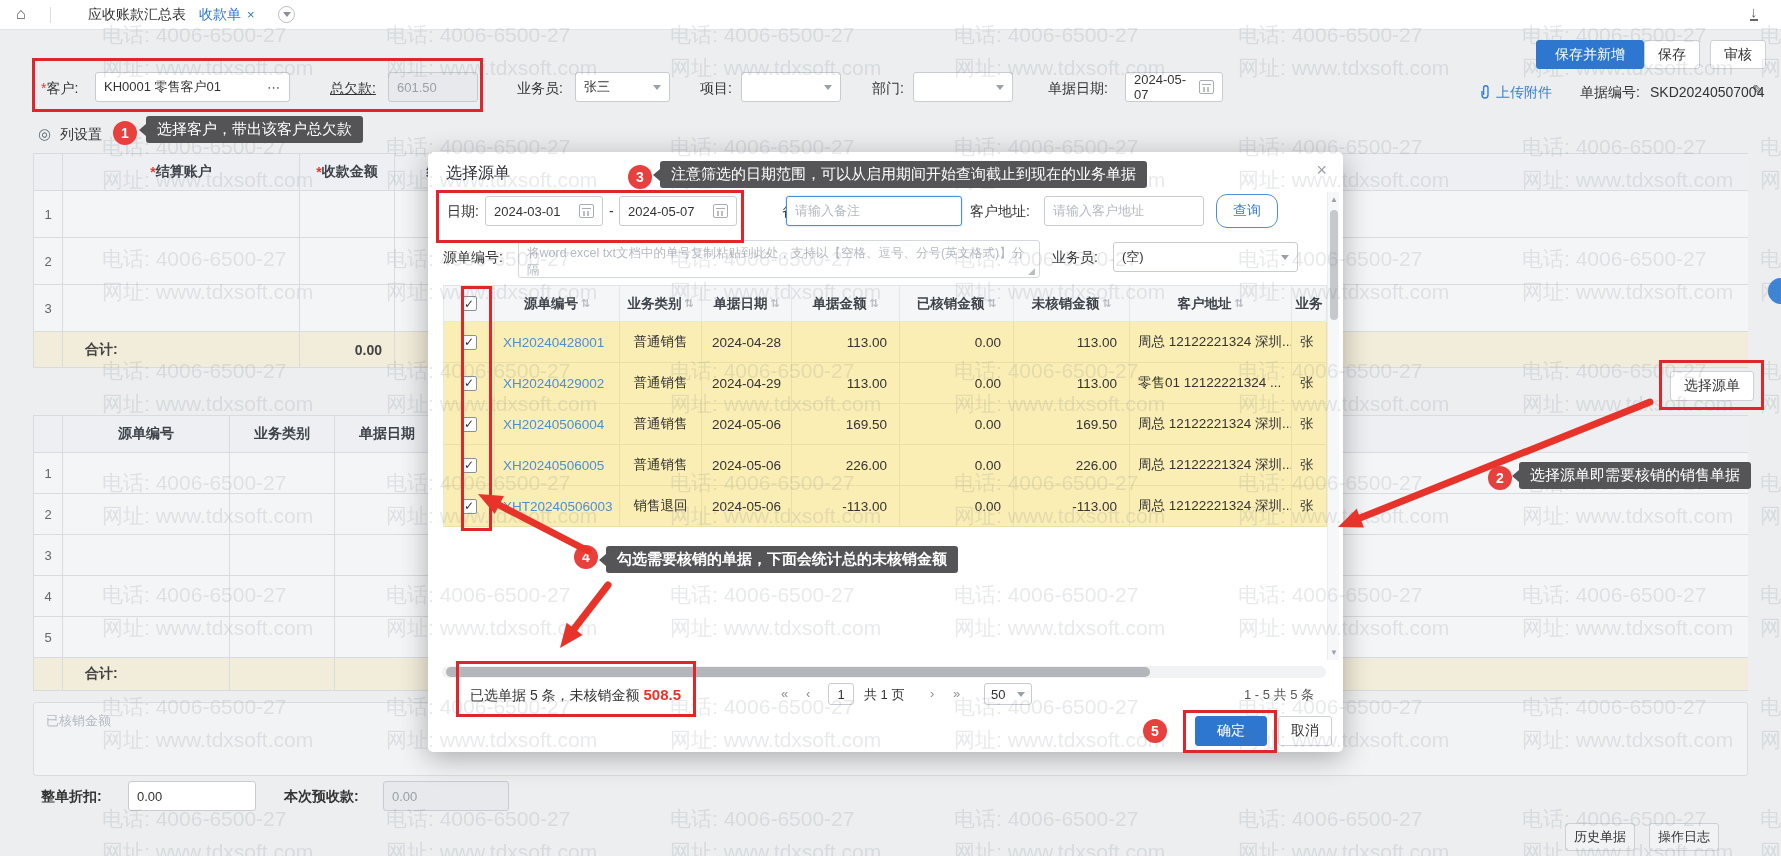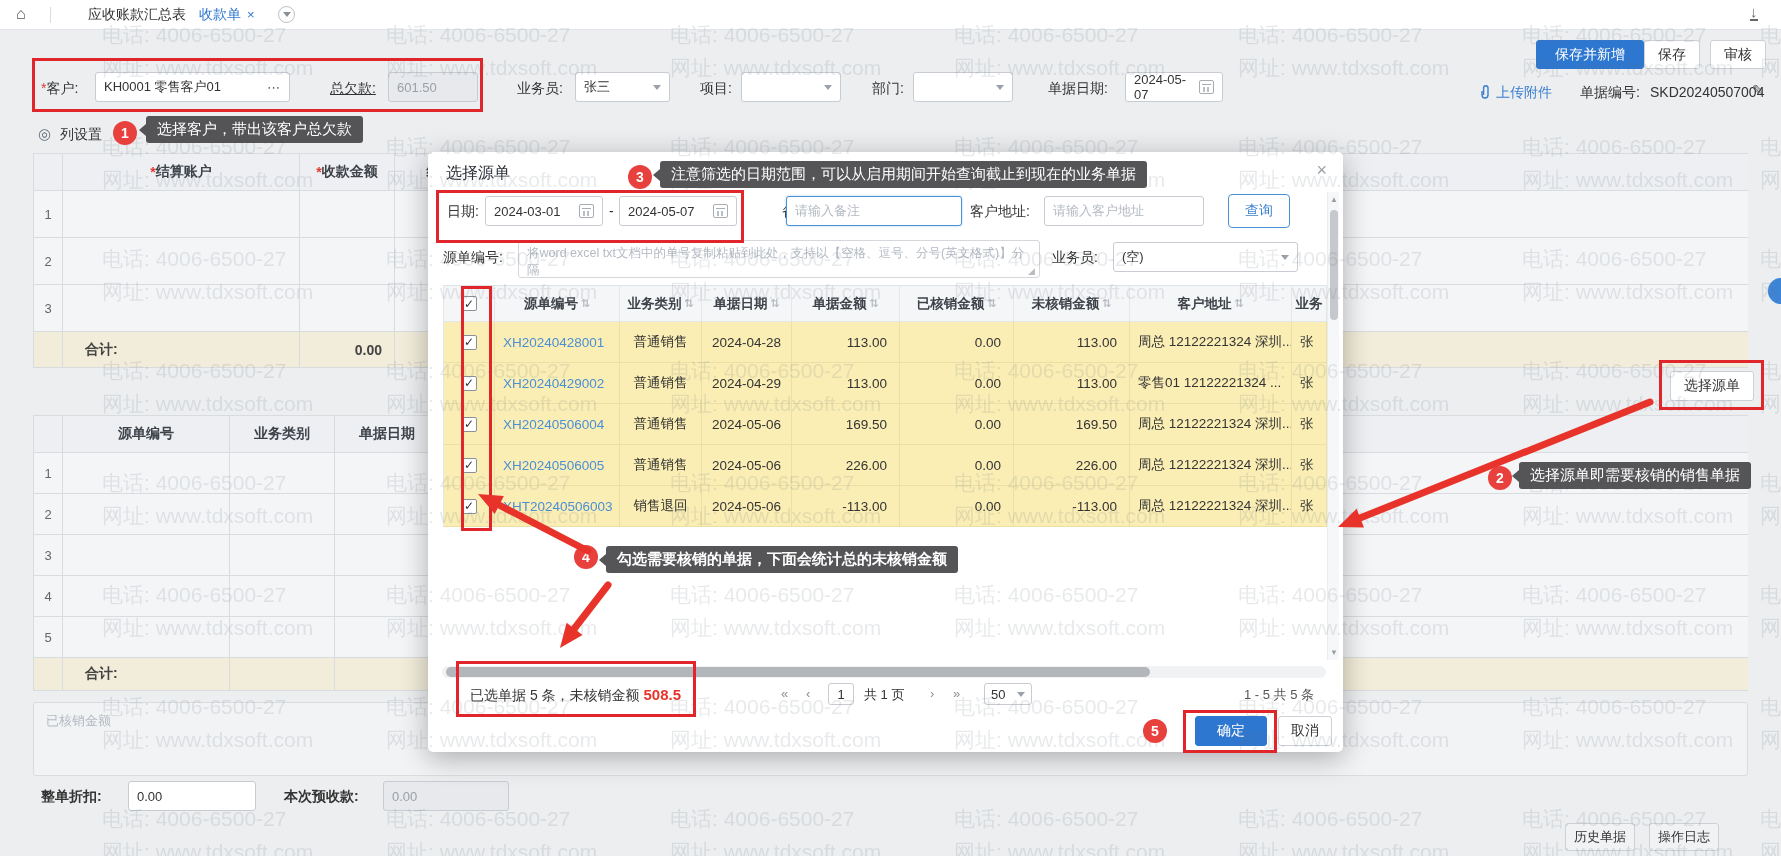--- a/index.html
+++ b/index.html
@@ -41,21 +41,21 @@
 .tcell.num{font-size:13px;color:#666;border-left:1px solid #d9dcdf;}
 .trowTotal .tcell{background:#f2ecda;font-weight:bold;}
 .tcell.tl{justify-content:flex-start;padding-left:22px;}
 .tcell.tr{justify-content:flex-end;padding-right:12px;}
 
 .modal{position:absolute;left:428px;top:152px;width:915px;height:600px;background:#fff;border-radius:5px;box-shadow:0 6px 28px rgba(0,0,0,.3);z-index:30;font-size:13px;}
 .m-title{position:absolute;left:18px;top:11px;font-size:16px;color:#2b2f36;}
 .m-close{position:absolute;right:16px;top:8px;font-size:18px;color:#99a0a8;cursor:pointer;}
 .m-inp{background:#fff;border:1px solid #c8ccd2;border-radius:3px;font-size:13px;color:#333;display:flex;align-items:center;padding:0 8px;height:30px;}
 .m-inp.focus{border-color:#4a90d9;box-shadow:0 0 2px rgba(74,144,217,.5);}
-.qbtn{border:1px solid #4a90d9;color:#3a7fd0;background:#fff;border-radius:4px;display:flex;align-items:center;justify-content:center;font-size:14px;cursor:pointer;margin-left:12px;}
+.qbtn{border:1px solid #4a90d9;color:#3a7fd0;background:#fff;border-radius:11px;display:flex;align-items:center;justify-content:center;font-size:14px;cursor:pointer;}
 .mta{position:absolute;border:1px solid #d4d8dd;border-radius:3px;font-size:12.5px;color:#333;background:#fff;resize:none;padding:4px 8px;overflow:hidden;}
 .mta::placeholder{color:#b4bac2;}
 .rsz{position:absolute;font-size:9px;color:#bbb;}
 
 .mgrid{display:grid;grid-template-columns:52px 125px 82px 90px 108px 114px 116px 162px 35px;}
 .mhead{height:37px;}
 .mrow{height:41px;}
 .mc{display:flex;align-items:center;overflow:hidden;white-space:nowrap;font-size:13.5px;color:#333;border-bottom:1px solid #e4e7ea;border-right:1px solid #e4e7ea;}
 .mhead .mc{background:#f5f6f8;border-top:1px solid #dfe2e6;font-weight:bold;color:#3e434a;justify-content:center;}
 .mhead .mc:first-child,.mrow .mc:first-child{border-left:1px solid #e4e7ea;}

